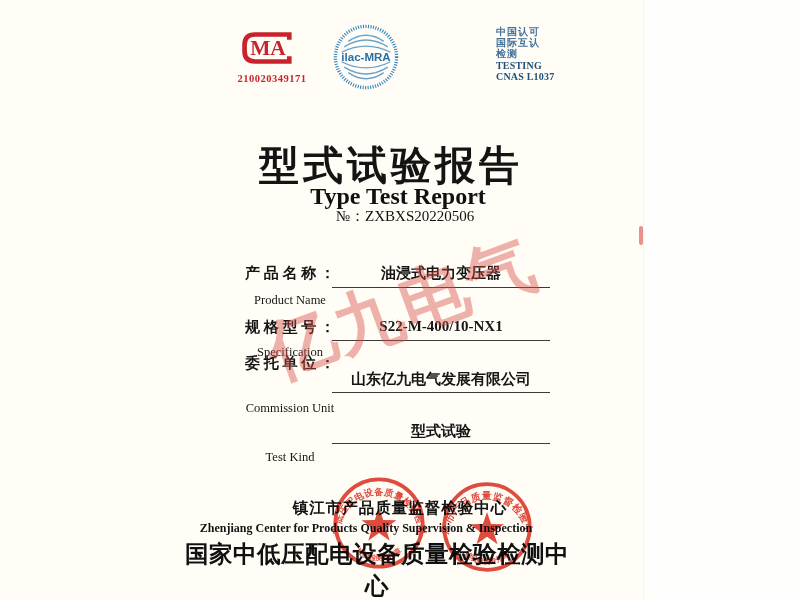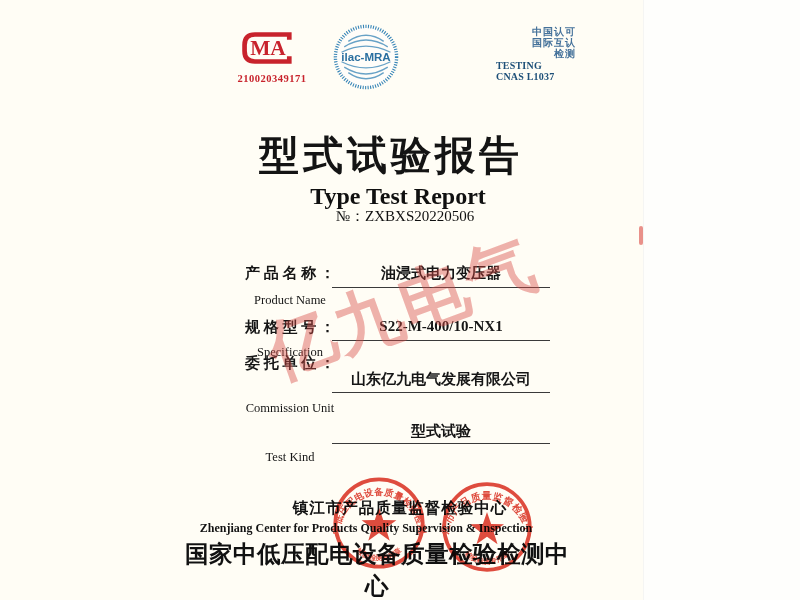--- a/index.html
+++ b/index.html
@@ -10,24 +10,24 @@
     color:#1e1e1e;
   }
   .abs{position:absolute;}
   .center{text-align:center;}
   
   .right-margin{left:643px; top:0; width:157px; height:600px; background:#fefefc; border-left:1px solid rgba(0,0,0,0.035);}
   .red-dash{left:639px; top:226px; width:4px; height:19px; background:#e4766f; border-radius:2px; opacity:.8; z-index:3;}
   
   .cma-num{left:228px; top:73px; width:88px; font-size:10.5px; font-weight:bold; letter-spacing:.5px; color:#c8232c; text-align:center;}
   .accred{left:496px; top:26px; width:80px; font-size:10px; font-weight:bold; line-height:11.2px;}
-  .accred .zh{color:#44719a; letter-spacing:1px;text-align:right;}
+  .accred .zh{color:#44719a; letter-spacing:1px;}
   .accred .en{color:#1d4f78; letter-spacing:.2px;}
   
-  .title-zh{left:191px; top:128px; width:400px; font-size:40px; font-weight:bold; letter-spacing:4px; color:#141414;}
+  .title-zh{left:191px; top:138px; width:400px; font-size:40px; font-weight:bold; letter-spacing:4px; color:#141414;}
   .title-en{left:298px; top:183px; width:200px; font-size:24px; font-weight:bold; color:#101010;}
   .report-no{left:300px; top:207px; width:210px; font-size:15px; font-weight:normal; color:#101010;}
   
   .flabel{left:245px; width:110px; font-size:15px; font-weight:600; color:#161616; white-space:nowrap;}
   .fvalue{left:332px; width:218px; font-size:15px; font-weight:bold; color:#161616; text-align:center; white-space:nowrap;}
   .fline{left:332px; width:218px; height:0; border-top:1px solid #3a3a3a;}
   .fsub{left:238px; width:104px; font-size:12.5px; color:#161616; text-align:center;}
   
   .watermark{
     left:252px; top:268px; width:300px; height:80px; line-height:80px;

